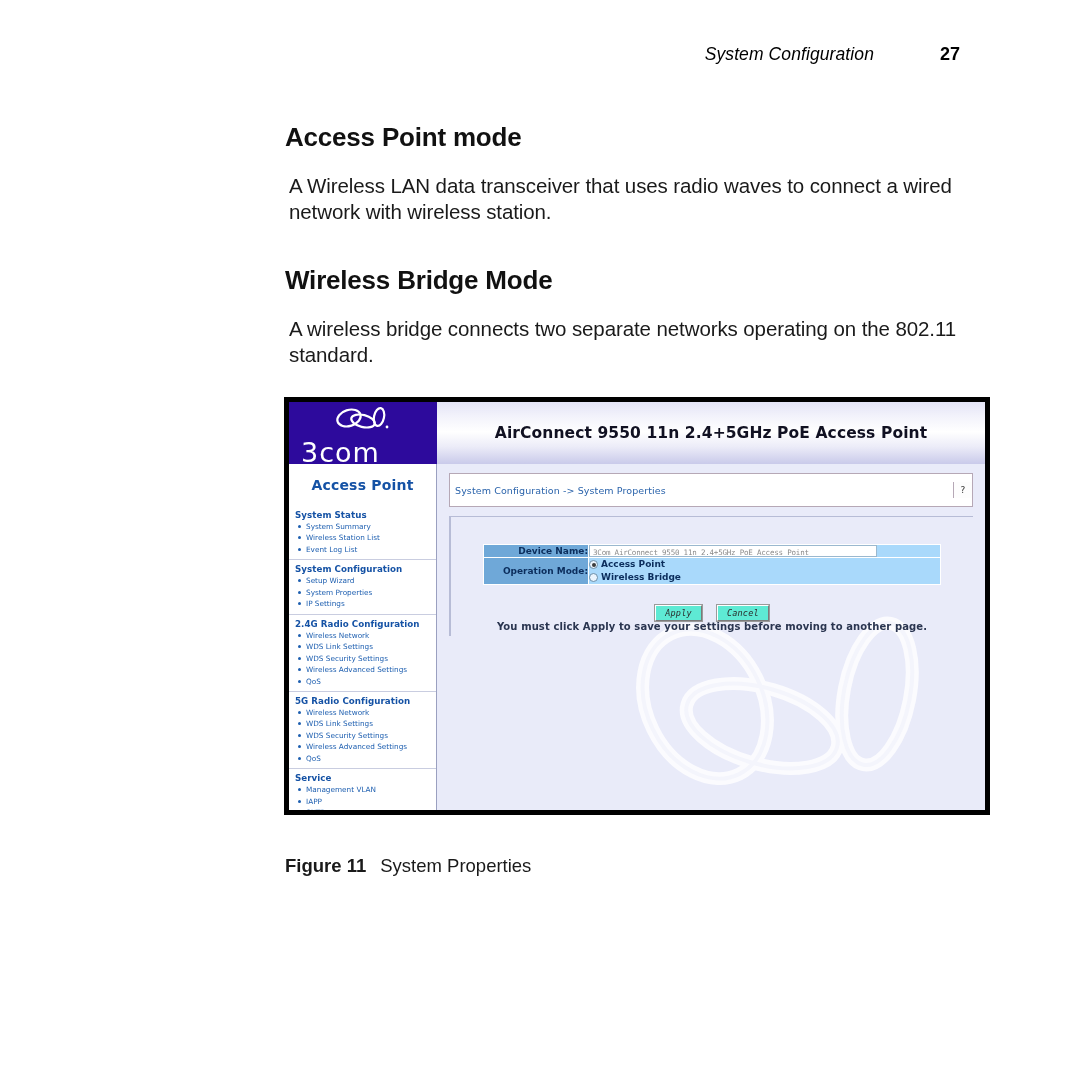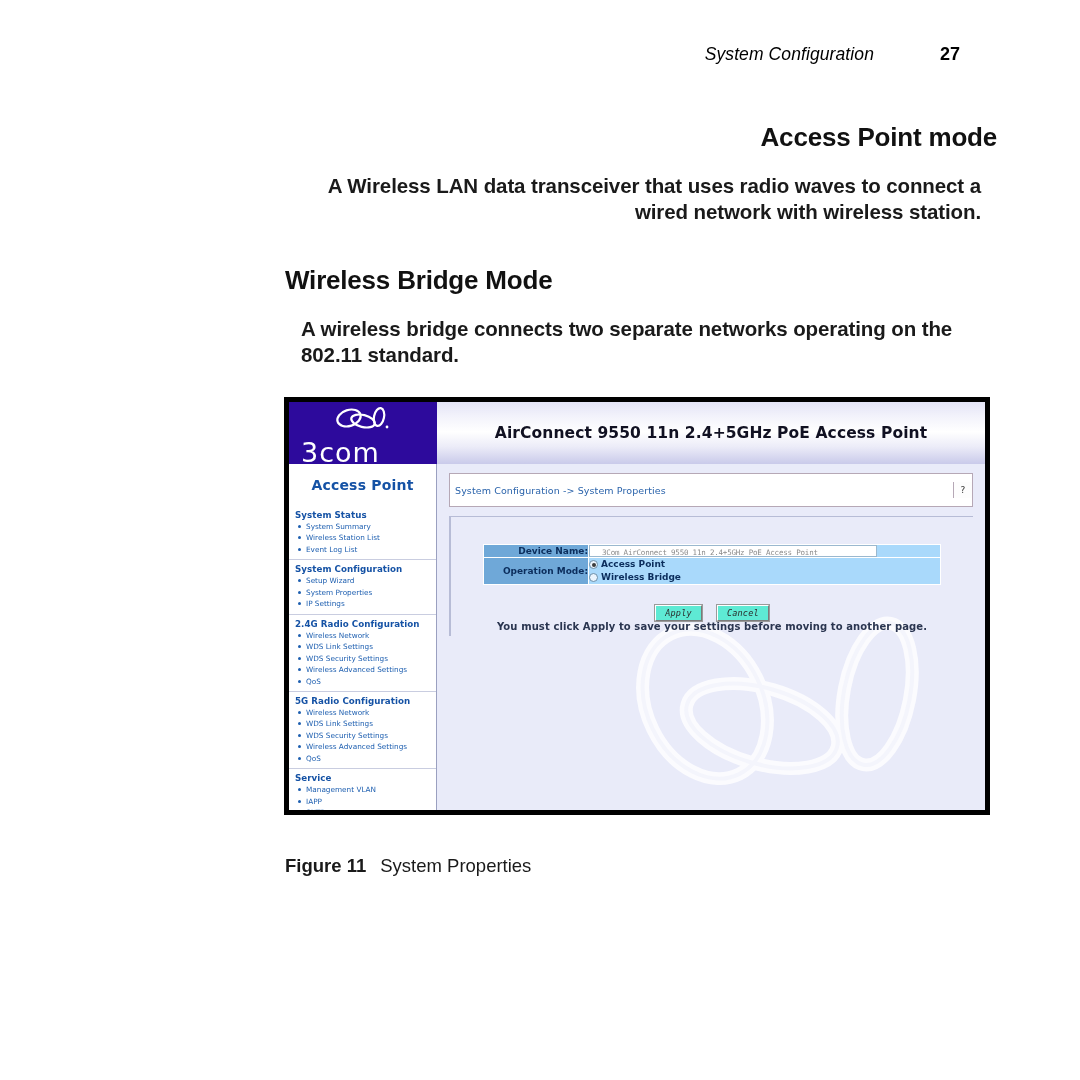--- a/index.html
+++ b/index.html
@@ -48,27 +48,26 @@
   h2.sect-title {
     font-size: 26px;
     font-weight: bold;
     letter-spacing: -0.2px;
     margin: 0;
     color: #111;
   }
   p.sect-body {
     font-size: 20.5px;
     line-height: 1.28;
-    margin: 16px;
+    margin: 4px;
     color: #1a1a1a;
     letter-spacing: -0.1px;
-    font-weight: bold;
-  }
-
-  #block-ap   { position: absolute; top: 122px; left: 285px; width: 712px; text-align: right; }
+  }
+
+  #block-ap   { position: absolute; top: 122px; left: 285px; width: 712px; }
   #block-ap p { margin-top: 20px; }
   #block-wb   { position: absolute; top: 265px; left: 285px; width: 712px; }
   #block-wb p { margin-top: 20px; }
 
   .figure-caption {
     position: absolute;
     left: 285px;
     top: 855px;
     font-size: 18.5px;
     color: #1a1a1a;
@@ -286,21 +285,21 @@
     padding: 3px 4px;
   }
   .textfield {
     background: #ffffff;
     border: 1px solid #9ab8cf;
     height: 12px;
     width: 288px;
     font-size: 7.5px;
     color: #8b8b8b;
     font-family: "DejaVu Sans Mono", monospace;
-    padding: 1px 12px;
+    padding: 1px 3px;
     box-sizing: border-box;
     overflow: hidden;
     white-space: nowrap;
     line-height: 11px;
     letter-spacing: -0.2px;
   }
   .radio-row {
     display: flex;
     align-items: center;
     gap: 3px;

